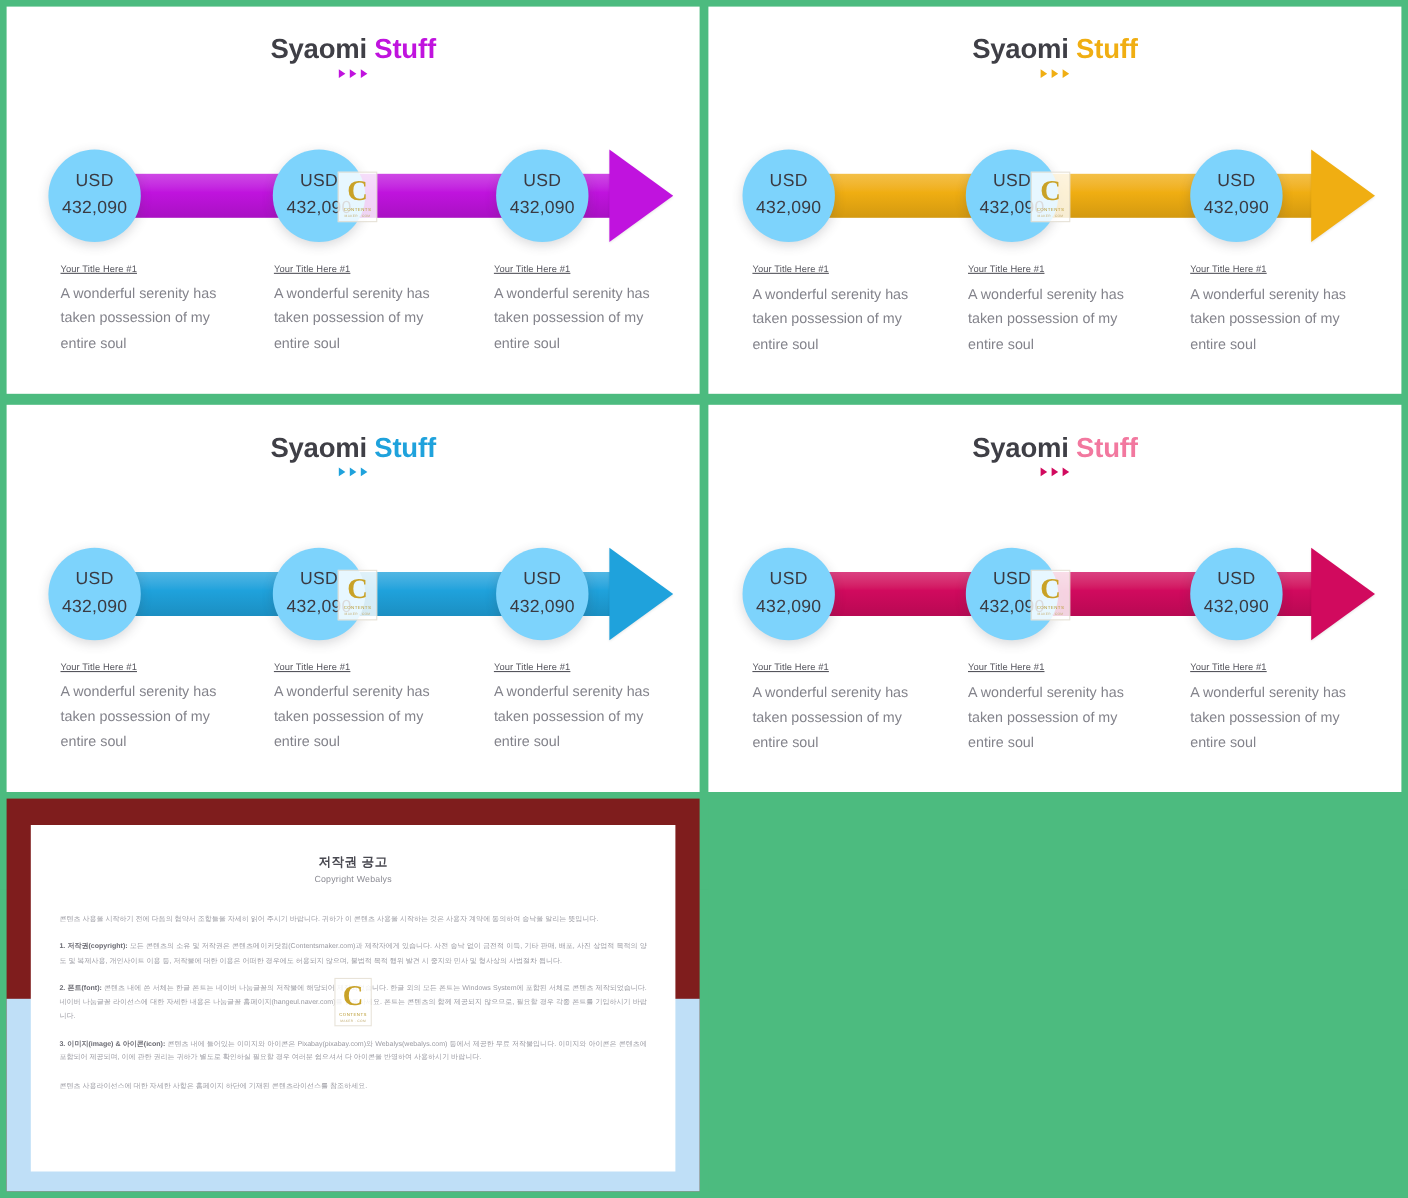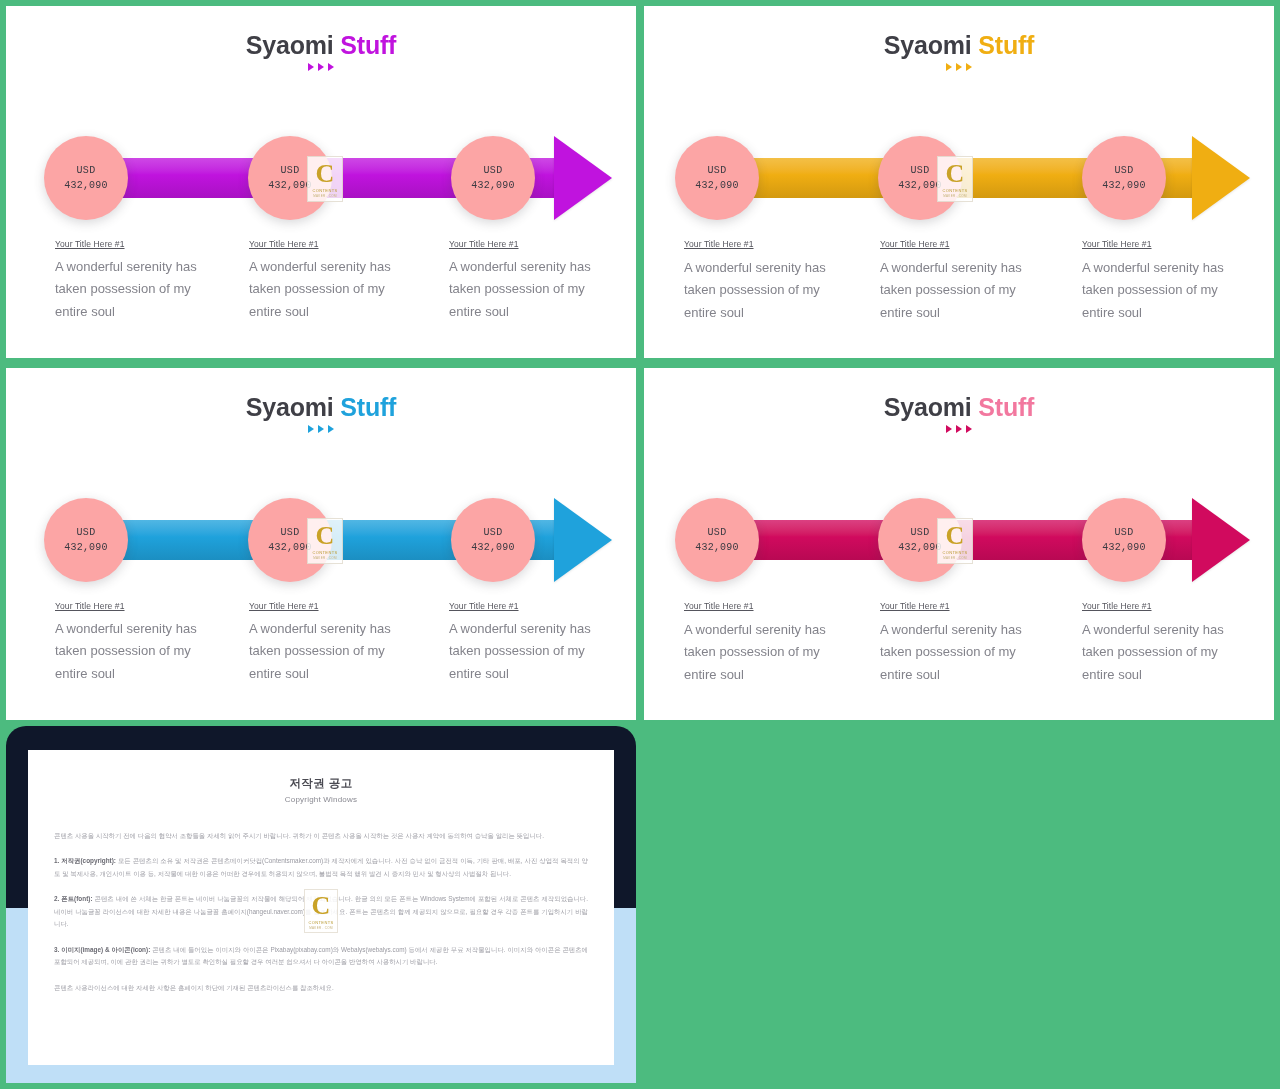--- a/index.html
+++ b/index.html
@@ -90,31 +90,30 @@
     border-left: 58px solid var(--accent);
     filter: drop-shadow(0 1px 1px rgba(0,0,0,0.10));
   }
 
   .circle {
     position: absolute;
     top: 8px;
     width: 84px;
     height: 84px;
     border-radius: 50%;
-    background: #fca5a5;
+    background: #7dd3fc;
     box-shadow: 0 3px 11px rgba(60,60,70,0.20);
     display: flex;
     flex-direction: column;
     align-items: center;
     justify-content: center;
     color: #3a3a42;
-    font-size: 10px;
+    font-size: 16px;
     line-height: 1.55;
     z-index: 3;
-    font-family: Liberation Mono, monospace;
   }
   .circle .cur { letter-spacing: 0.3px; }
   .circle .amt { letter-spacing: 0.2px; }
 
   .c0 { left: 38px; }
   .c1 { left: 242px; }
   .c2 { left: 445px; }
   .slide-tr .c0, .slide-br .c0 { left: 31px; }
   .slide-tr .c1, .slide-br .c1 { left: 234px; }
   .slide-tr .c2, .slide-br .c2 { left: 438px; }
@@ -178,23 +177,22 @@
   .slide-tr .p2, .slide-br .p2 { left: 438px; }
   .slide-tr .cap .cap-title, .slide-br .cap .cap-title { margin-bottom: 8px; }
 
   
   .copyright-panel {
     position: absolute;
     left: 6px;
     top: 726px;
     width: 630px;
     height: 357px;
-    background: #0f172a;
+    background: #7f1d1d;
     padding: 24px 22px 18px 22px;
-    border-radius: 20px;
   }
   .copyright-panel::after {
     content: "";
     position: absolute;
     left: 0;
     bottom: 0;
     width: 100%;
     height: 175px;
     background: #bfdff7;
     z-index: 0;
@@ -457,21 +455,21 @@
       </div>
     </div>
   </div>
 
   <div class="green-fill"></div>
 
   <div class="copyright-panel">
     <div class="copyright-sheet">
       <div class="cr-head">
         <div class="cr-ko">저작권 공고</div>
-        <div class="cr-en">Copyright Windows</div>
+        <div class="cr-en">Copyright Webalys</div>
       </div>
       <div class="cr-p">콘텐츠 사용을 시작하기 전에 다음의 협약서 조항들을 자세히 읽어 주시기 바랍니다. 귀하가 이 콘텐츠 사용을 시작하는 것은 사용자 계약에 동의하여 승낙을 알리는 뜻입니다.</div>
       <div class="cr-p">
         <b>1. 저작권(copyright):</b><span> 모든 콘텐츠의 소유 및 저작권은 콘텐츠메이커닷컴(Contentsmaker.com)과 제작자에게 있습니다. 사전 승낙 없이 금전적 이득, 기타 판매, 배포, 사진 상업적 목적의 양도 및 복제사용, 개인사이트 이용 등, 저작물에 대한 이용은 어떠한 경우에도 허용되지 않으며, 불법적 목적 행위 발견 시 중지와 민사 및 형사상의 사법절차 됩니다.</span>
       </div>
       <div class="cr-p">
         <b>2. 폰트(font):</b><span> 콘텐츠 내에 쓴 서체는 한글 폰트는 네이버 나눔글꼴의 저작물에 해당되어 제작되었습니다. 한글 외의 모든 폰트는 Windows System에 포함된 서체로 콘텐츠 제작되었습니다. 네이버 나눔글꼴 라이선스에 대한 자세한 내용은 나눔글꼴 홈페이지(hangeul.naver.com)를 참조하세요. 폰트는 콘텐츠의 함께 제공되지 않으므로, 필요할 경우 각종 폰트를 기입하시기 바랍니다.</span>
       </div>
       <div class="cr-p">
         <b>3. 이미지(image) &amp; 아이콘(icon):</b><span> 콘텐츠 내에 들어있는 이미지와 아이콘은 Pixabay(pixabay.com)와 Webalys(webalys.com) 등에서 제공한 무료 저작물입니다. 이미지와 아이콘은 콘텐츠에 포함되어 제공되며, 이에 관한 권리는 귀하가 별도로 확인하실 필요할 경우 여러분 쉽으셔서 다 아이콘을 반영하여 사용하시기 바랍니다.</span>

